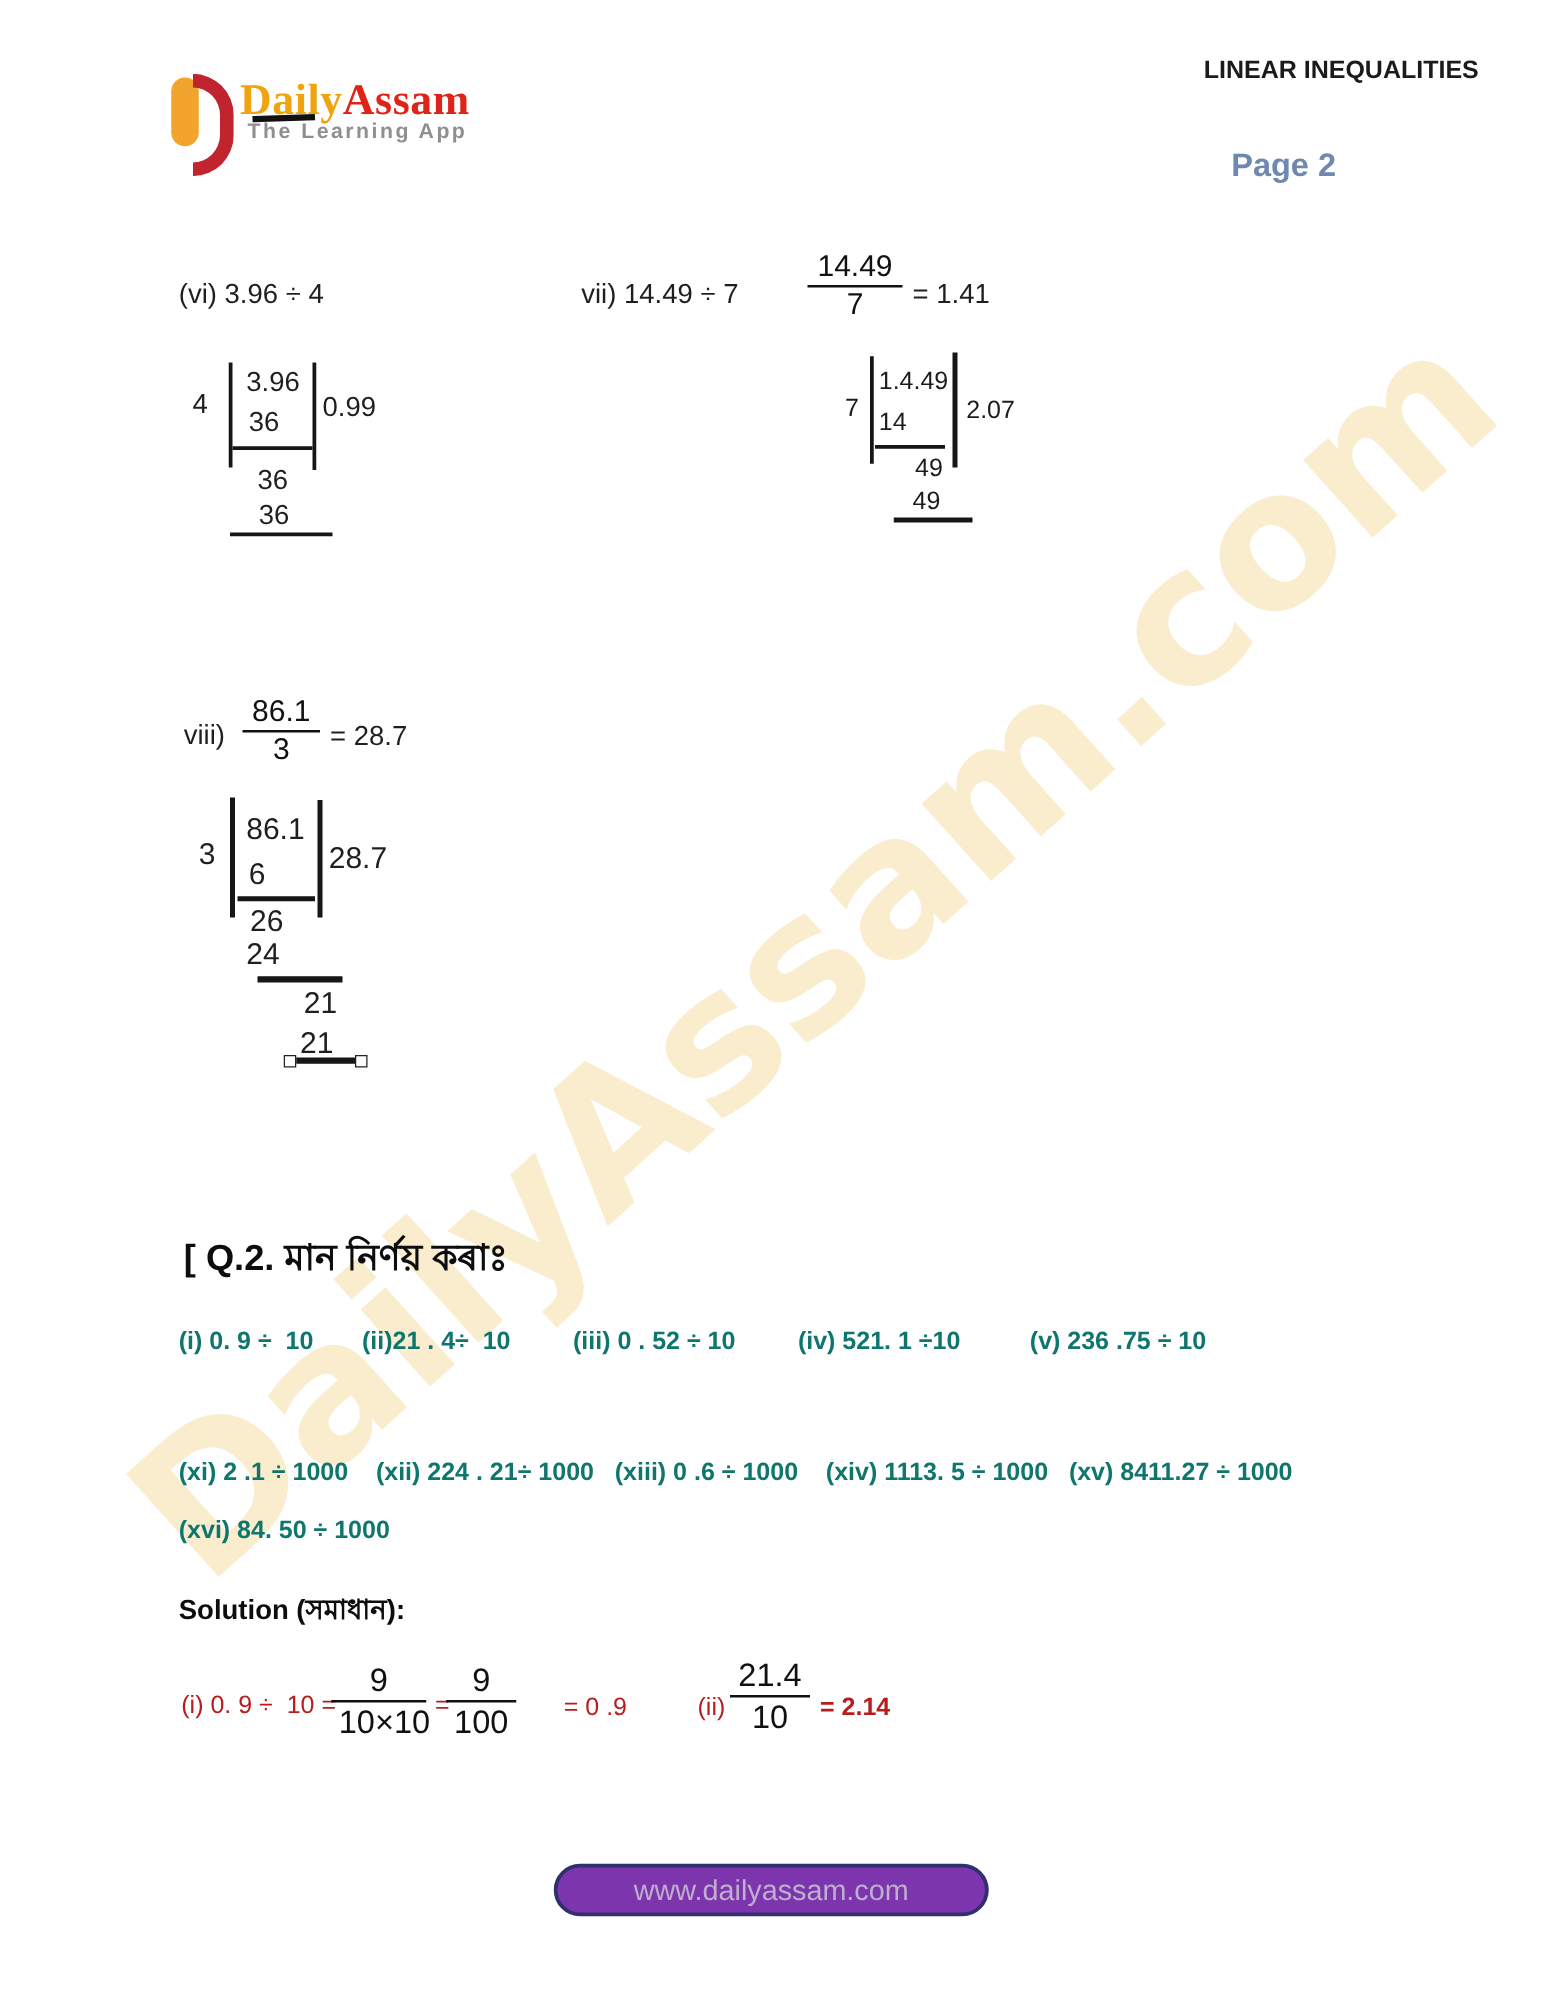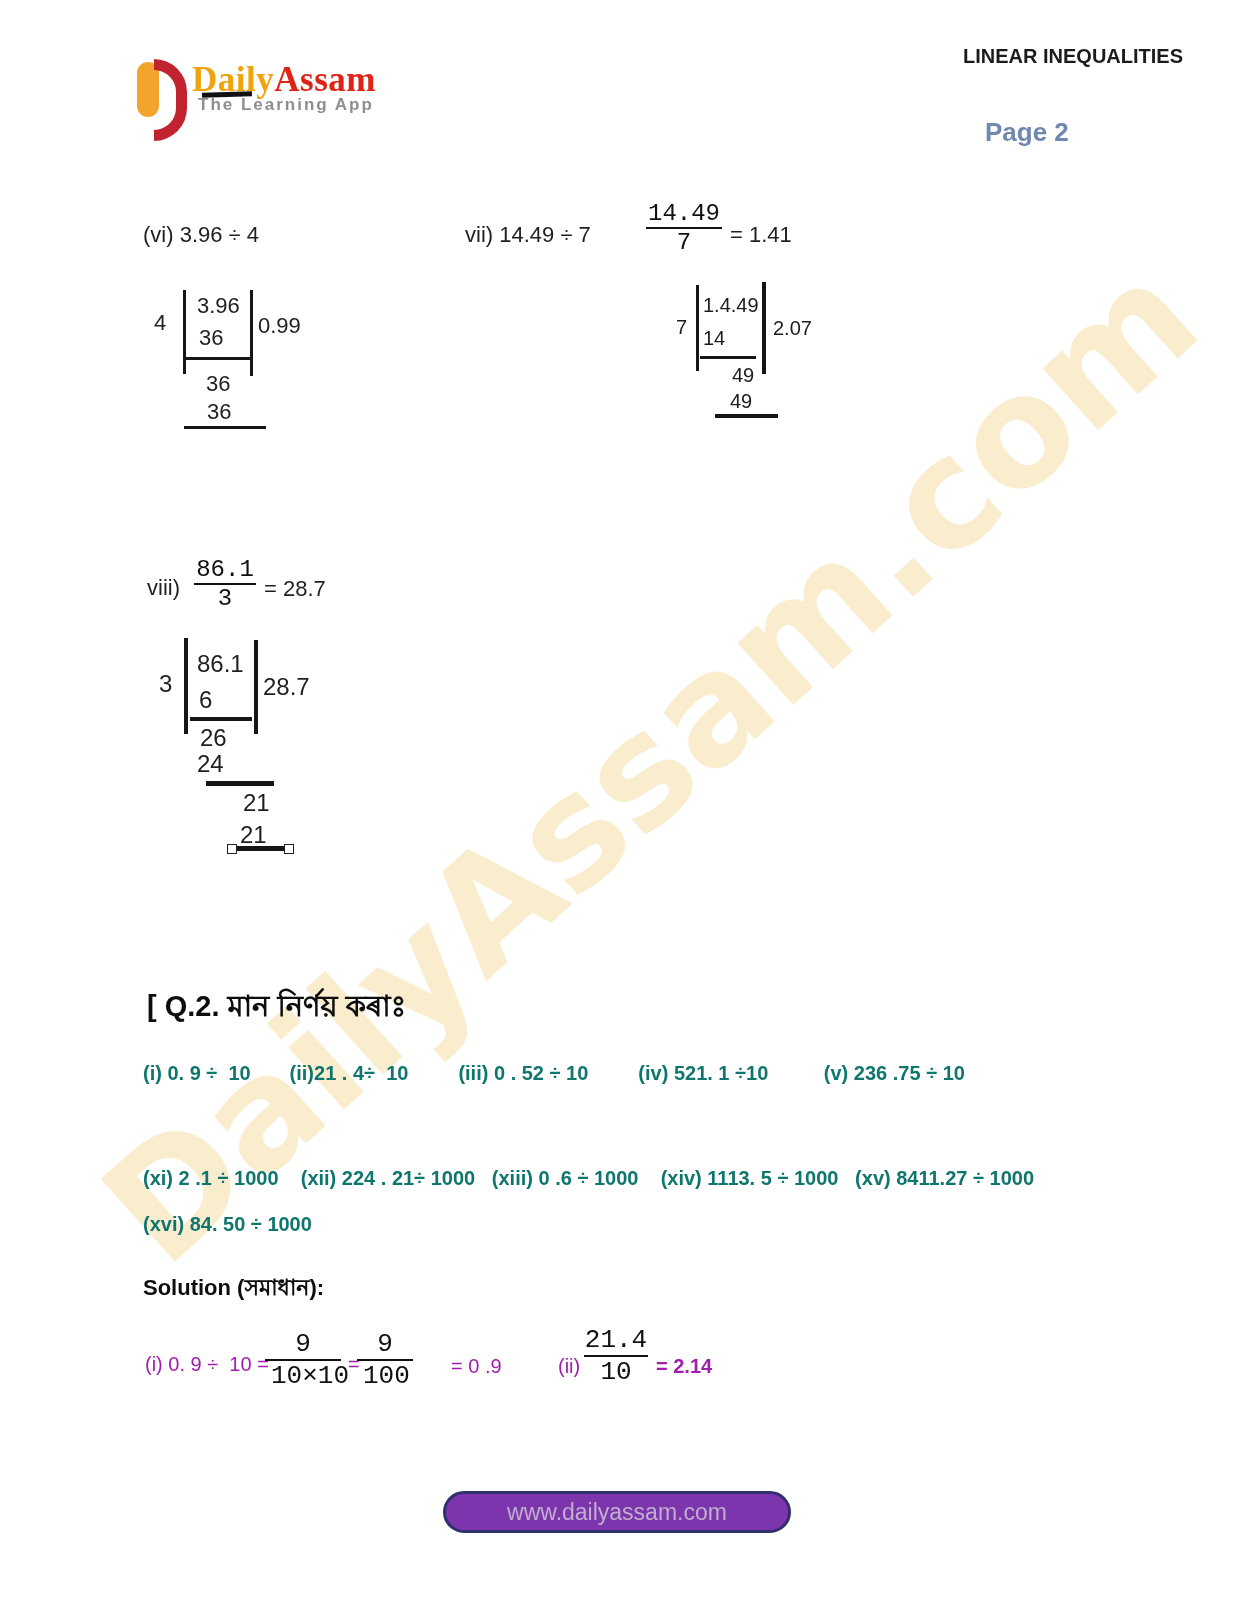--- a/index.html
+++ b/index.html
@@ -32,21 +32,21 @@
   .page-label{left:985px;top:117px;font-size:26px;font-weight:bold;color:#6f88af;}
 
   
   .mlabel{font-size:22px;color:#1f1f1f;}
   .num22{font-size:22px;color:#1f1f1f;}
   .num24{font-size:24px;color:#1f1f1f;}
   .vbar{background:#161616;}
   .hline{background:#161616;}
 
   
-  .frac{text-align:center;font-family:Liberation Mono, monospace;color:#111;}
+  .frac{text-align:center;font-family:Liberation Sans, sans-serif;color:#111;}
   .frac .fden{border-top:2px solid #111;padding:0 6px;}
   .frac24{font-size:24px;}
   .frac26{font-size:26px;}
 
   
   .vi-label{left:143px;top:222px;}
   .vi-divisor{left:154px;top:310px;}
   .vi-barl{left:183px;top:290px;width:3px;height:84px;}
   .vi-dividend{left:197px;top:293px;}
   .vi-step{left:199px;top:325px;}
@@ -96,21 +96,21 @@
   
   .q2-heading{left:147px;top:983px;font-size:29px;font-weight:bold;color:#0d0d0d;}
   .q2-line{left:143px;font-size:20px;font-weight:bold;color:#0f766e;white-space:pre-wrap;}
   .q2-l1{top:1062px;}
   .q2-l2{top:1114px;}
   .q2-l3{top:1167px;}
   .q2-l4{top:1213px;}
   .sol-label{left:143px;top:1270px;font-size:22px;font-weight:bold;color:#0d0d0d;}
 
   
-  .sol-text{font-size:20px;color:#a21caf;white-space:pre-wrap;}
+  .sol-text{font-size:20px;color:#b91c1c;white-space:pre-wrap;}
   .sol-i{left:145px;top:1353px;}
   .sol-frac1{left:265px;top:1329px;width:76px;}
   .sol-eq{left:348px;top:1353px;}
   .sol-frac2{left:357px;top:1329px;width:56px;}
   .sol-res1{left:451px;top:1355px;}
   .sol-ii{left:558px;top:1355px;}
   .sol-frac3{left:584px;top:1325px;width:64px;}
   .sol-res2{left:656px;top:1355px;font-weight:bold;}
 
   

